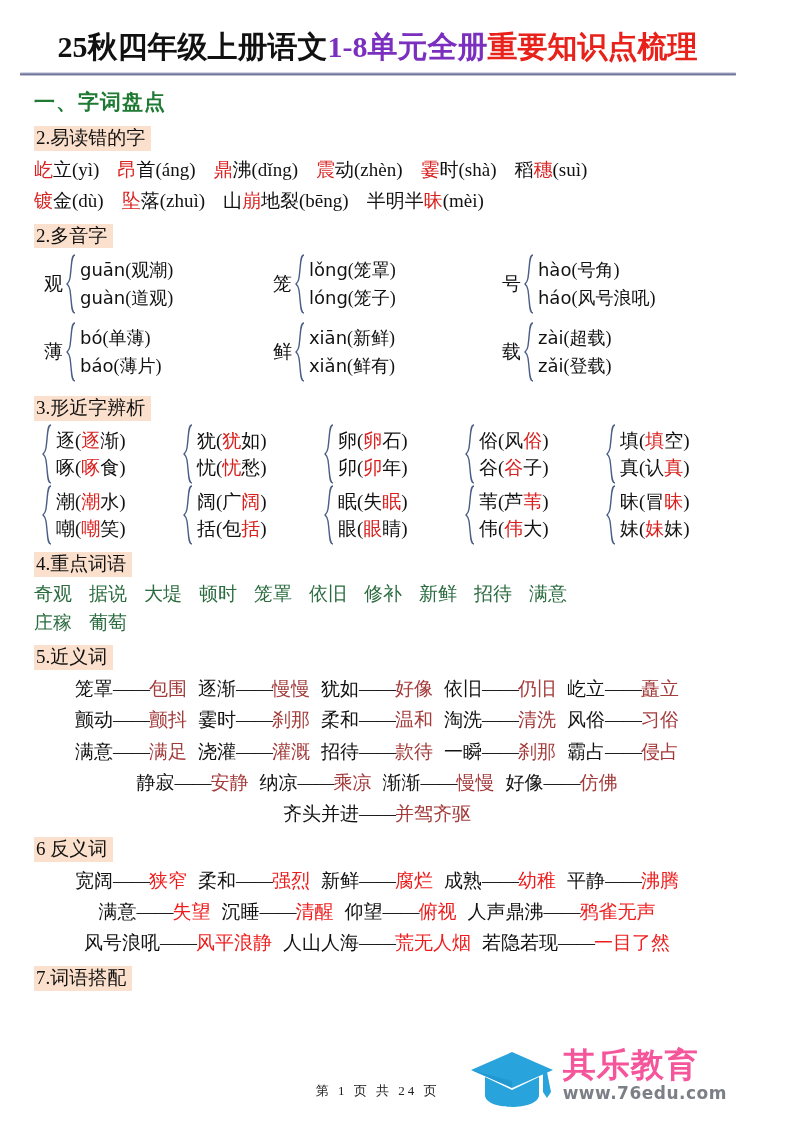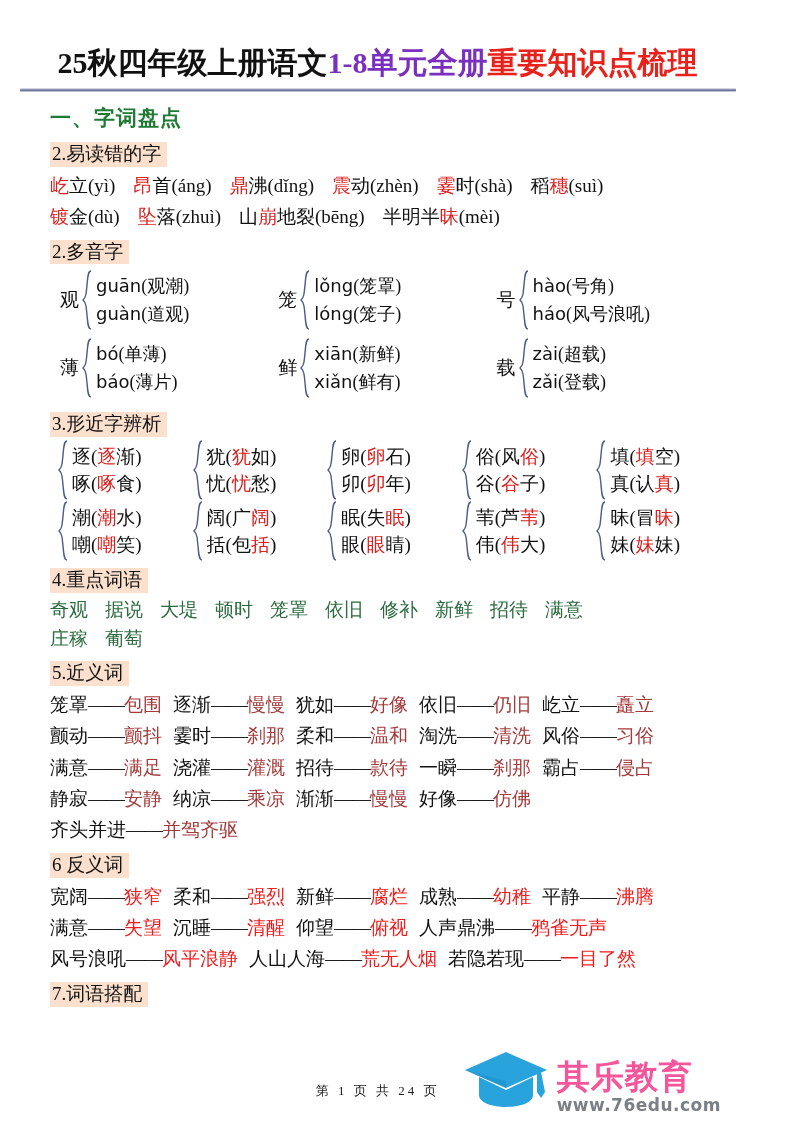--- a/index.html
+++ b/index.html
@@ -3,21 +3,21 @@
 <meta charset="utf-8">
 <style>
   html, body { margin:0; padding:0; }
   body {
     width:793px; height:1122px;
     background:#ffffff;
     font-family:"Liberation Serif", "DejaVu Serif", serif;
     position:relative;
     overflow:hidden;
   }
-  .page { position:relative; width:755px; height:1122px; padding:16px; box-sizing:border-box; }
+  .page { position:relative; width:755px; height:1122px; padding:0; box-sizing:border-box; }
 
   
   .title-wrap { padding:30px 0 0 0; text-align:center; }
   .title {
     font-size:30px; font-weight:bold; letter-spacing:0px;
     white-space:nowrap; line-height:1.1;
     font-family:"Liberation Serif","DejaVu Serif",serif;
   }
   .title .seg-black { color:#111111; }
   .title .seg-purple { color:#7b2fbe; }
@@ -85,34 +85,34 @@
              font-family:"DejaVu Sans","Liberation Sans",sans-serif; }
   .dy-line .hz { font-family:"Liberation Serif","DejaVu Serif",serif; }
 
   
   .xjz-row { display:flex; margin:1px 0; padding-left:8px;gap:16px; }
   .xjz-cell { display:flex; align-items:center; width:20%; }
   .xjz-lines { display:flex; flex-direction:column; }
   .xjz-line { font-size:19px; line-height:1.45; white-space:nowrap; color:#111; }
 
   
-  .pairs { font-size:19px; line-height:1.55; margin:2px 0; white-space:nowrap; }
+  .pairs { font-size:19px; line-height:1.55; margin:2px 0; white-space:nowrap;text-align:center; }
   .pair { display:inline-block; margin-right:11px; }
   .dash { letter-spacing:-1px; }
 
   
   .footer {
     position:absolute; left:0; right:0; bottom:22px;
     text-align:center; font-size:13px; color:#222;
     letter-spacing:3px;
     font-family:"Liberation Serif","DejaVu Serif",serif;
   }
   .logo {
-    position:absolute; right:34px; bottom:8px;
-    display:flex; align-items:flex-end;
+    position:absolute; right:28px; bottom:8px;
+    display:flex; align-items:flex-start;
   }
   .logo-cap { margin-right:8px; }
   .logo-text { display:flex; flex-direction:column; line-height:1; }
   .logo-name {
     font-size:33px; font-weight:bold; color:#f5559b;
     font-family:"DejaVu Sans","Liberation Sans",sans-serif;
     letter-spacing:1px;
   }
   .logo-url {
     font-size:17px; font-weight:bold; color:#7b7f86;

